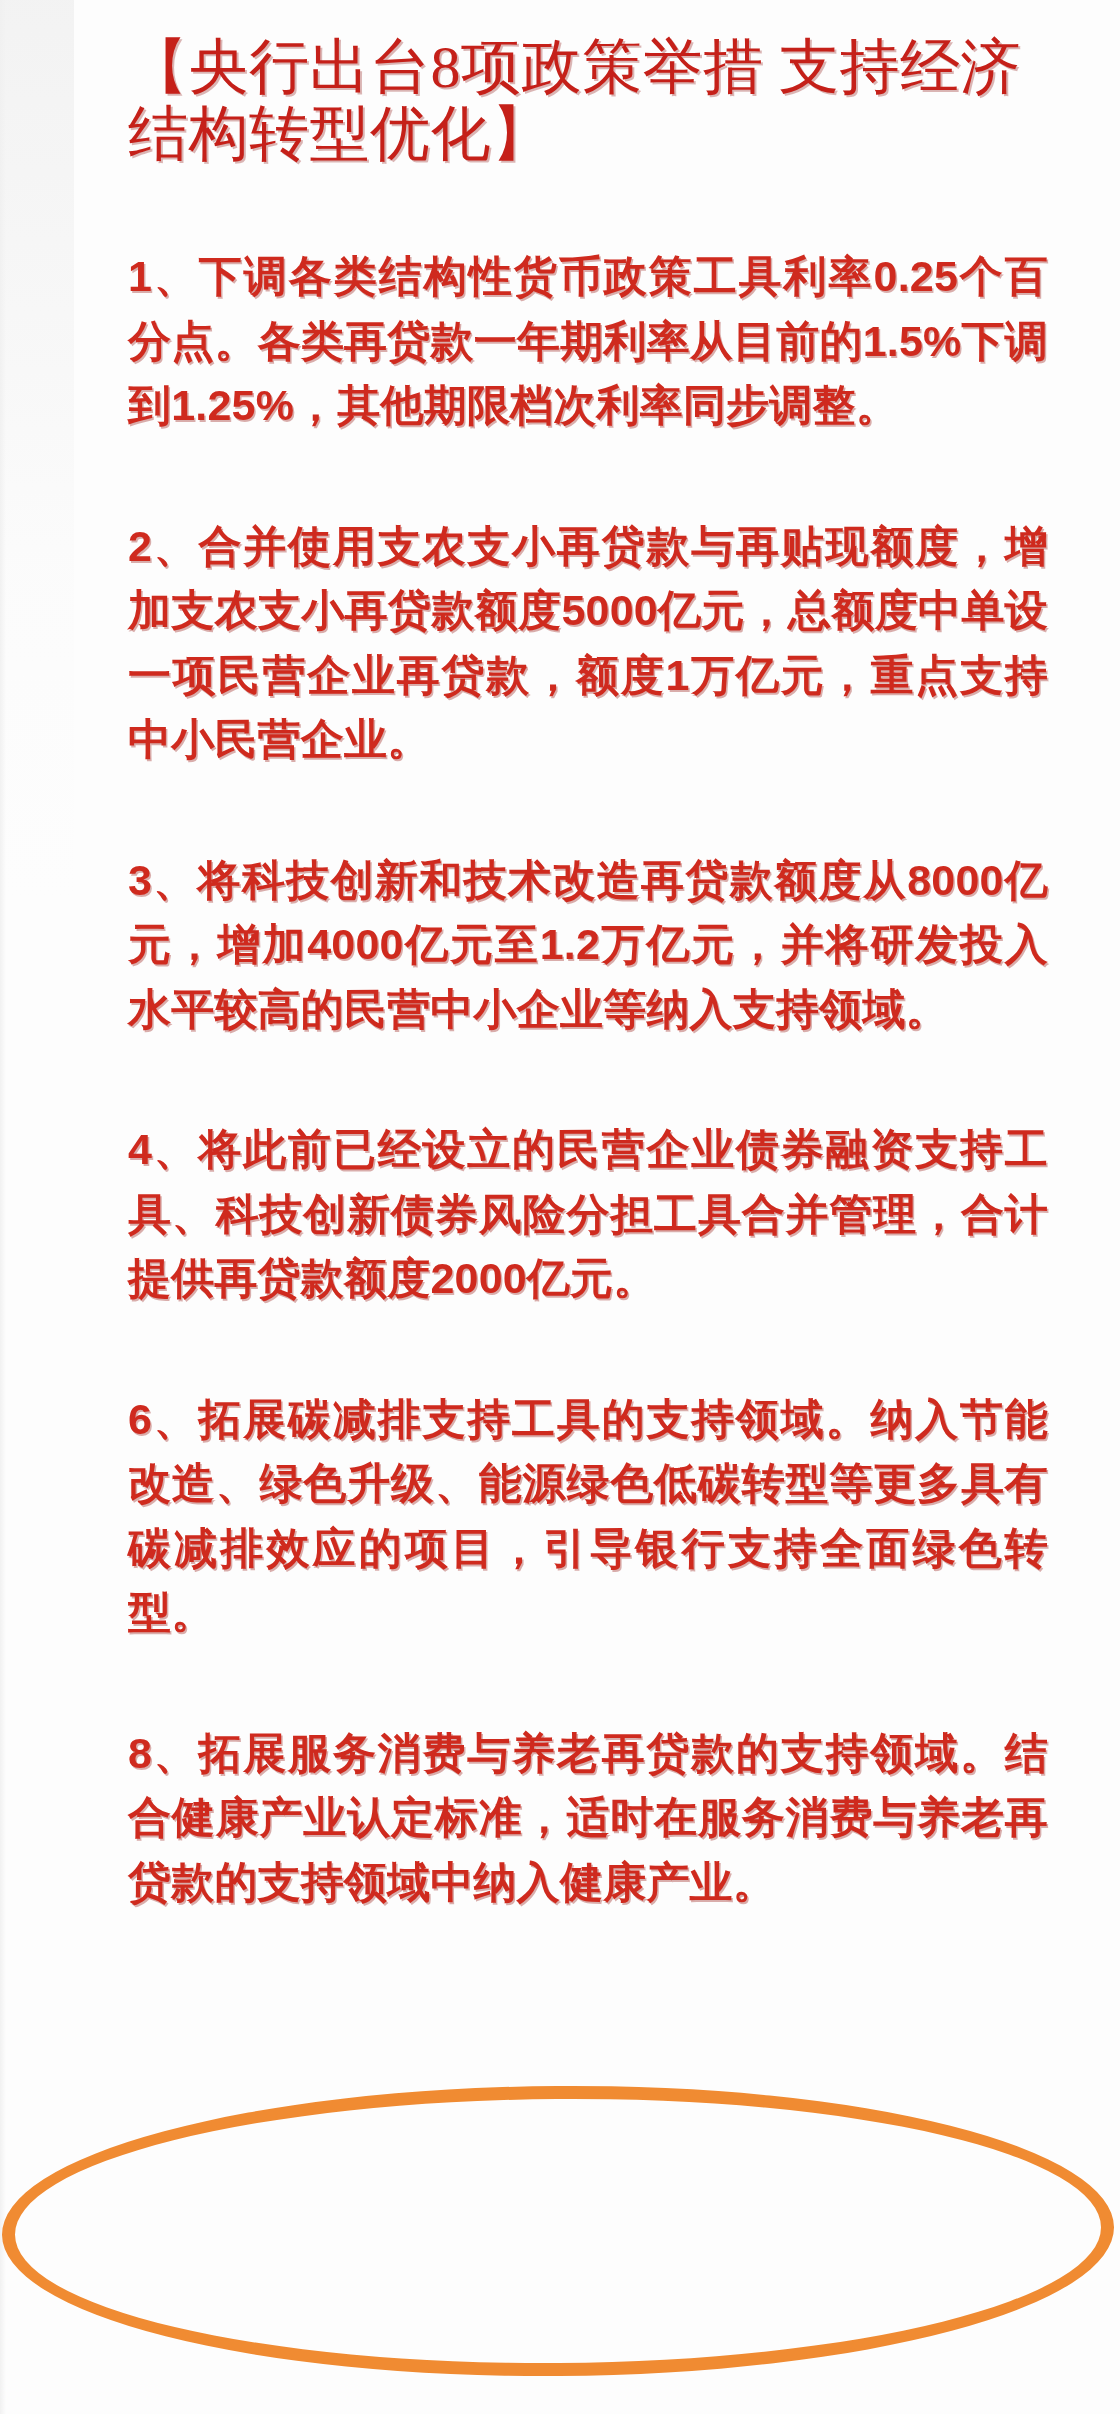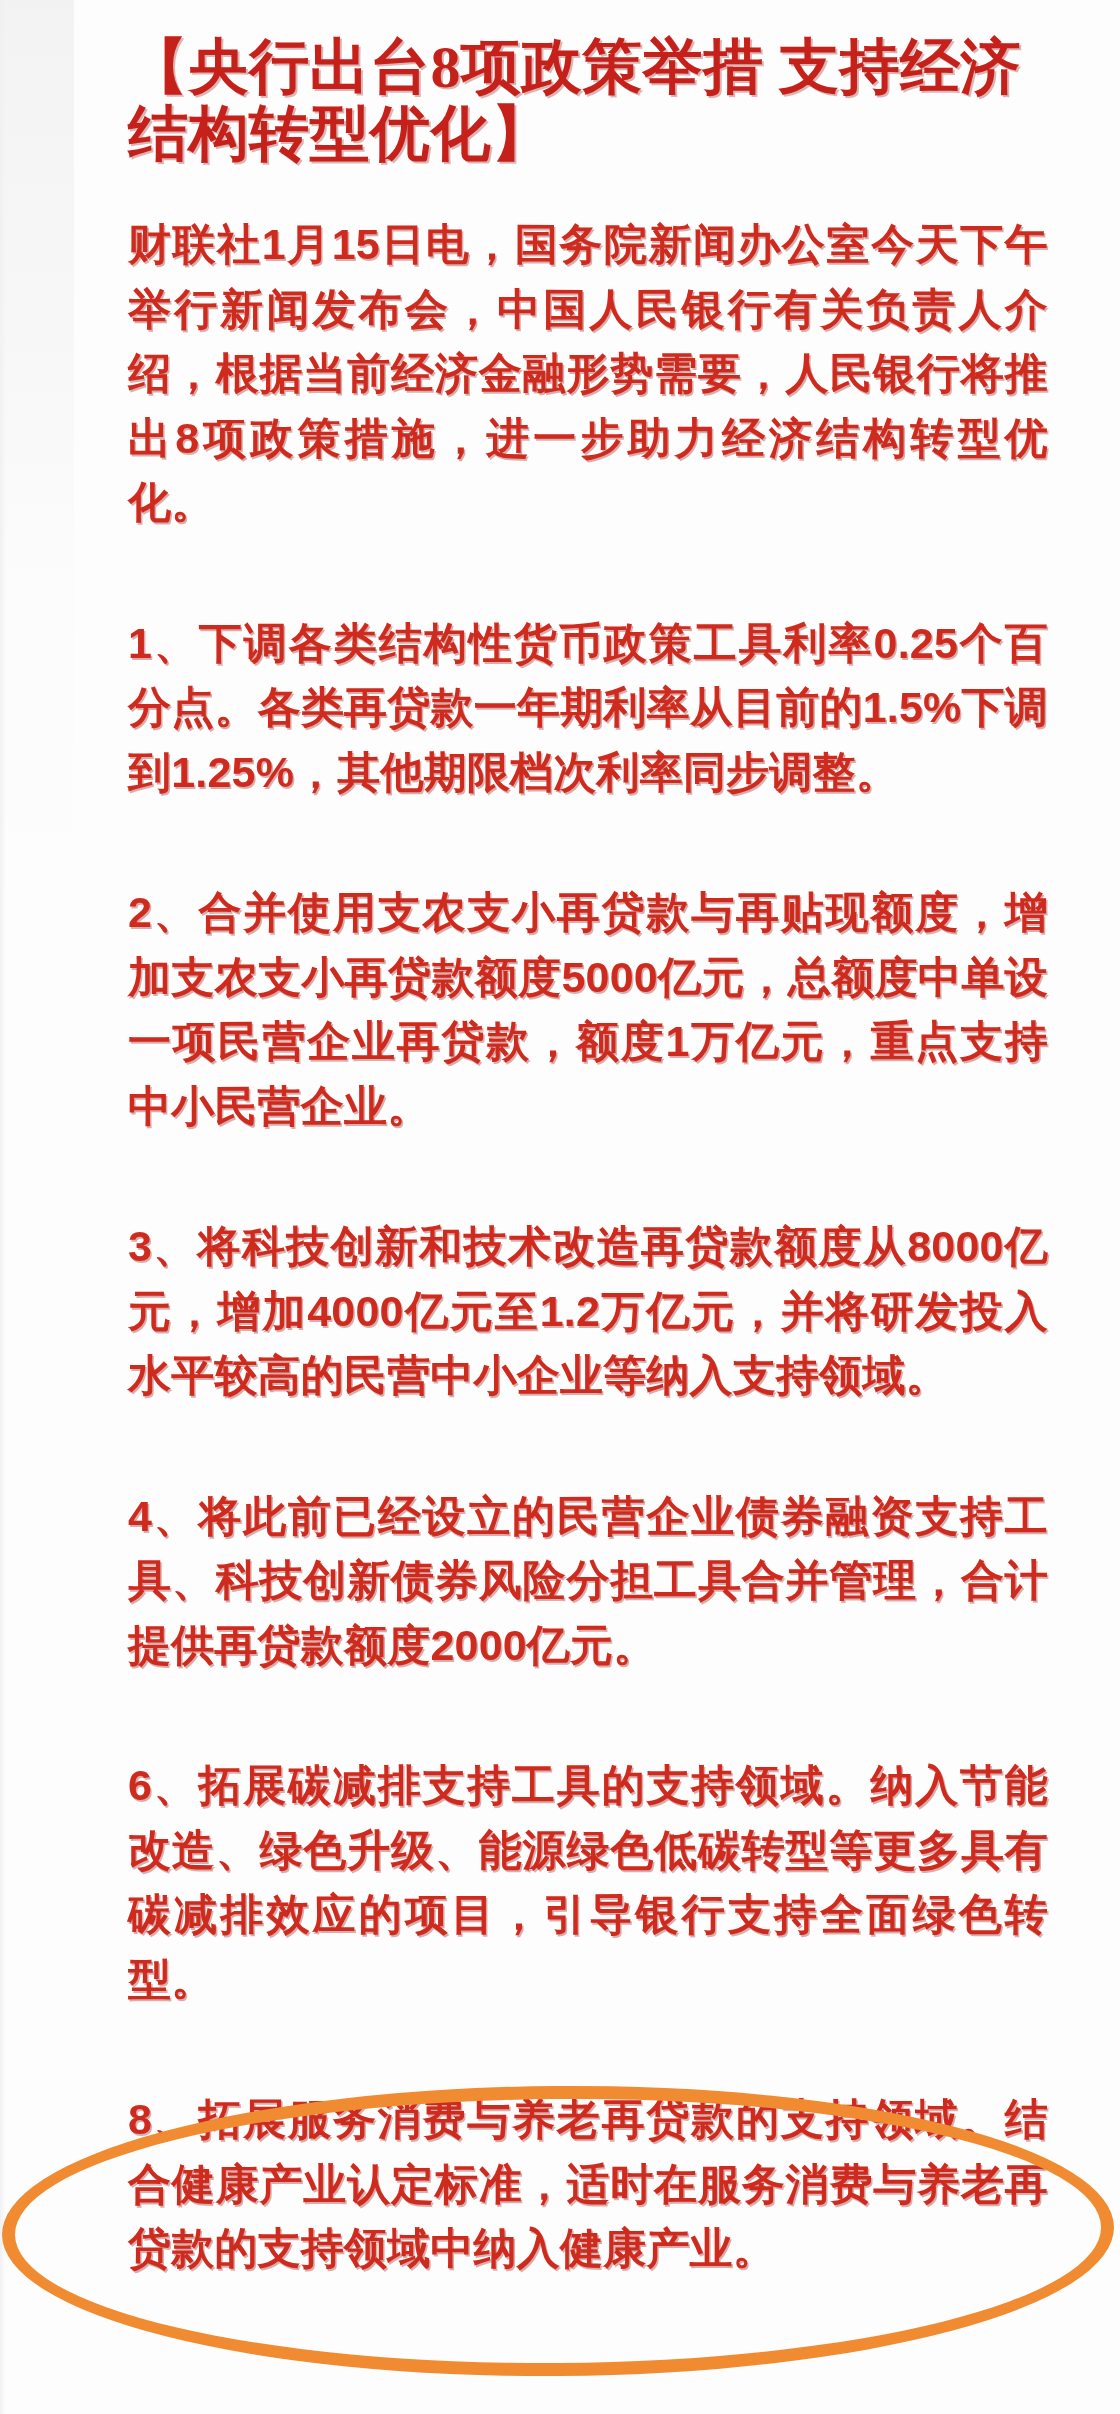--- a/index.html
+++ b/index.html
@@ -53,21 +53,21 @@
     top: 0;
     width: 1120px;
     padding: 0;
     box-sizing: border-box;
   }
 
   .headline {
     margin: 0;
     padding: 34px 72px 0 128px;
     font-family: "Liberation Serif", "DejaVu Serif", serif;
-    font-weight: bold;
+    font-weight: normal;
     font-size: 60px;
     line-height: 1.12;
     color: #c52019;
     letter-spacing: 0.5px;
     text-shadow: 2px 2px 0 rgba(140,18,14,0.30);
   }
 
   .body-wrap {
     padding: 0 72px 0 128px;
   }
@@ -109,21 +109,20 @@
 
   <div id="left-strip"></div>
   <div id="left-strip-edge"></div>
 
   <article id="article">
 
     <h1 class="headline">【央行出台8项政策举措 支持经济结构转型优化】</h1>
 
     <div class="body-wrap">
 
-      <p class="para lead">财联社1月15日电，国务院新闻办公室今天下午举行新闻发布会，中国人民银行有关负责人介绍，根据当前经济金融形势需要，人民银行将推出8项政策措施，进一步助力经济结构转型优化。</p>
 
       <p class="para item">1、下调各类结构性货币政策工具利率0.25个百分点。各类再贷款一年期利率从目前的1.5%下调到1.25%，其他期限档次利率同步调整。</p>
 
       <p class="para item">2、合并使用支农支小再贷款与再贴现额度，增加支农支小再贷款额度5000亿元，总额度中单设一项民营企业再贷款，额度1万亿元，重点支持中小民营企业。</p>
 
       <p class="para item">3、将科技创新和技术改造再贷款额度从8000亿元，增加4000亿元至1.2万亿元，并将研发投入水平较高的民营中小企业等纳入支持领域。</p>
 
       <p class="para item">4、将此前已经设立的民营企业债券融资支持工具、科技创新债券风险分担工具合并管理，合计提供再贷款额度2000亿元。</p>
 
       <p class="para item">6、拓展碳减排支持工具的支持领域。纳入节能改造、绿色升级、能源绿色低碳转型等更多具有碳减排效应的项目，引导银行支持全面绿色转型。</p>

